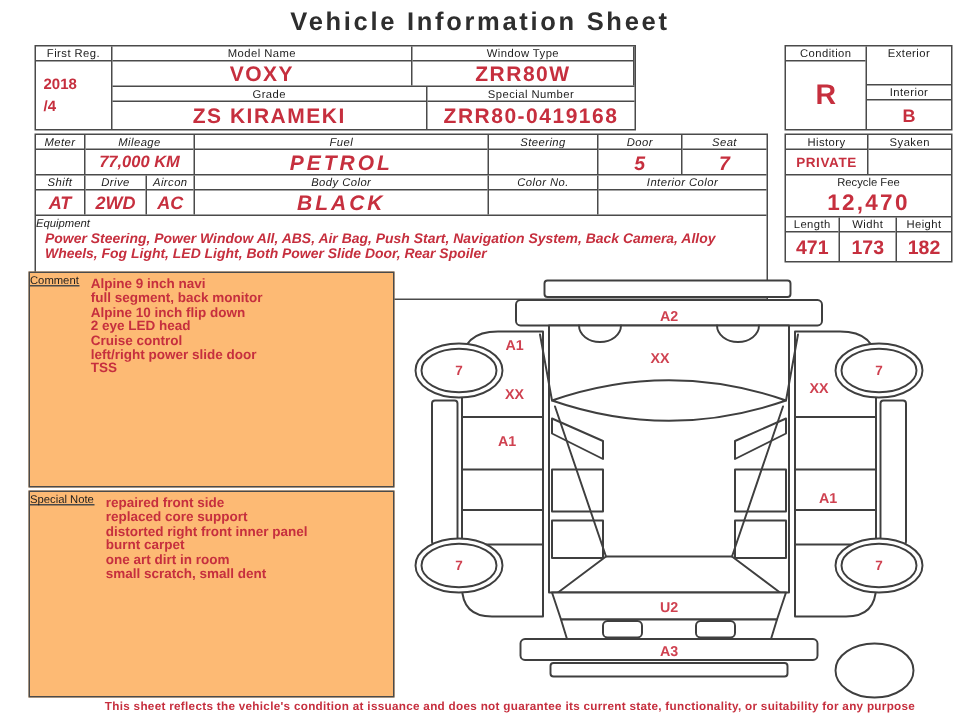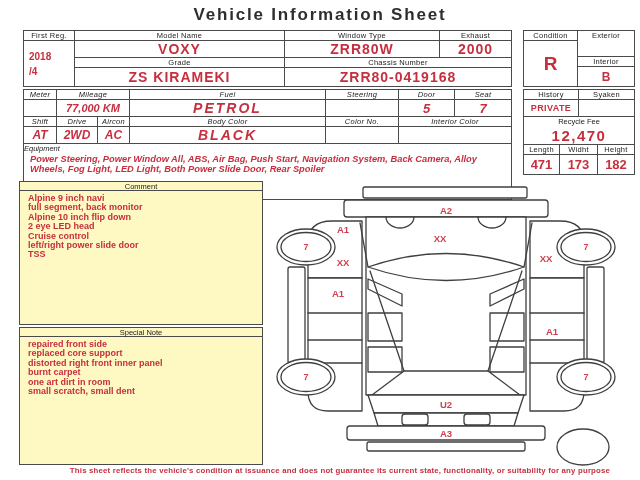--- a/index.html
+++ b/index.html
@@ -21,35 +21,35 @@
   .cell{display:flex;flex-direction:column;border-right:1px solid var(--line);min-width:0;}
   .cell.last{border-right:none;}
   .hdr{height:10px;line-height:10px;font-size:7.5px;letter-spacing:.3px;text-align:center;
        color:var(--hdr);border-bottom:1px solid var(--line);white-space:nowrap;overflow:hidden;}
   .hdr.nb{border-bottom:none;}
   .val{flex:1;display:flex;align-items:center;justify-content:center;color:var(--red);
        font-weight:bold;white-space:nowrap;overflow:hidden;}  .fs14{font-size:14px;letter-spacing:1px;}
   .fs13{font-size:13px;}  .fs12{font-size:12px;}  .fs11{font-size:11px;}
   .fs9{font-size:9px;letter-spacing:.4px;}
   .sp2{letter-spacing:2px;}
-  .b1l{left:23px;top:30px;width:489px;height:57px;}
+  .b1l{left:23px;top:30px;width:401px;height:57px;}
   .b2l{left:23px;top:89px;width:489px;height:111px;flex-direction:column;font-style:italic;}
   .b1r{left:523px;top:30px;width:112px;height:57px;}
   .b2r{left:523px;top:89px;width:112px;height:86px;flex-direction:column;}
   .firstreg .val{flex-direction:column;align-items:flex-start;padding-left:5px;
                  line-height:15px;font-size:10px;}
   .eq-hdr{height:9px;line-height:9px;font-size:7.5px;text-align:left;color:var(--hdr);}
   .eq-text{flex:1;color:var(--red);font-weight:bold;font-size:9.3px;line-height:1.12;
            padding:1px 6px 0 6px;text-align:left;}
   .rec{display:flex;flex-direction:column;border-bottom:1px solid var(--line);height:28px;}
   .rec-hdr{height:10px;line-height:10px;font-size:7.5px;text-align:center;color:var(--hdr);}
   .rec-val{flex:1;display:flex;align-items:center;justify-content:center;color:var(--red);
            font-weight:bold;font-size:15px;letter-spacing:1.5px;}
-  .cbox{position:absolute;left:19px;width:244px;border:1px solid var(--line);background:#fef9c3;
-        display:flex;flex-direction:column;}
+  .cbox{position:absolute;left:19px;width:244px;border:1px solid var(--line);background:#fdba74;
+        display:flex;flex-direction:row;}
   .cbox-hdr{height:9px;line-height:9px;font-size:7.5px;text-align:center;color:var(--hdr);
             border-bottom:1px solid var(--line);}
   .cbox-body{flex:1;padding:3px 0 0 8px;}
   .cline{color:var(--red);font-weight:bold;font-size:9px;line-height:9.4px;white-space:nowrap;}
   .diagram{position:absolute;left:268px;top:183px;width:370px;height:290px;}
   .diagram .sh{stroke:#3f3f3f;stroke-width:1.3;stroke-linejoin:round;stroke-linecap:round;}
   .diagram text{font-family:"Liberation Sans",sans-serif;font-weight:bold;font-size:9.5px;
                 fill:var(--diag-red);text-anchor:middle;}
   .diagram text.wh{font-size:9px;}
   .disclaimer{position:absolute;left:0;right:0;top:466px;text-align:center;color:var(--red);
@@ -84,21 +84,21 @@
           <div class="hdr">Exhaust</div>
           <div class="val fs14">2000</div>
         </div>
       </div>
       <div class="rowpair" style="flex:1">
         <div class="cell" style="width:210px">
           <div class="hdr">Grade</div>
           <div class="val fs14">ZS KIRAMEKI</div>
         </div>
         <div class="cell last" style="flex:1">
-          <div class="hdr">Chassis Number</div>
+          <div class="hdr">Special Number</div>
           <div class="val fs14">ZRR80-0419168</div>
         </div>
       </div>
     </div>
   </div>
 
   <div class="box b1r">
     <div class="cell" style="width:54px">
       <div class="hdr">Condition</div>
       <div class="val" style="font-size:19px">R</div>

